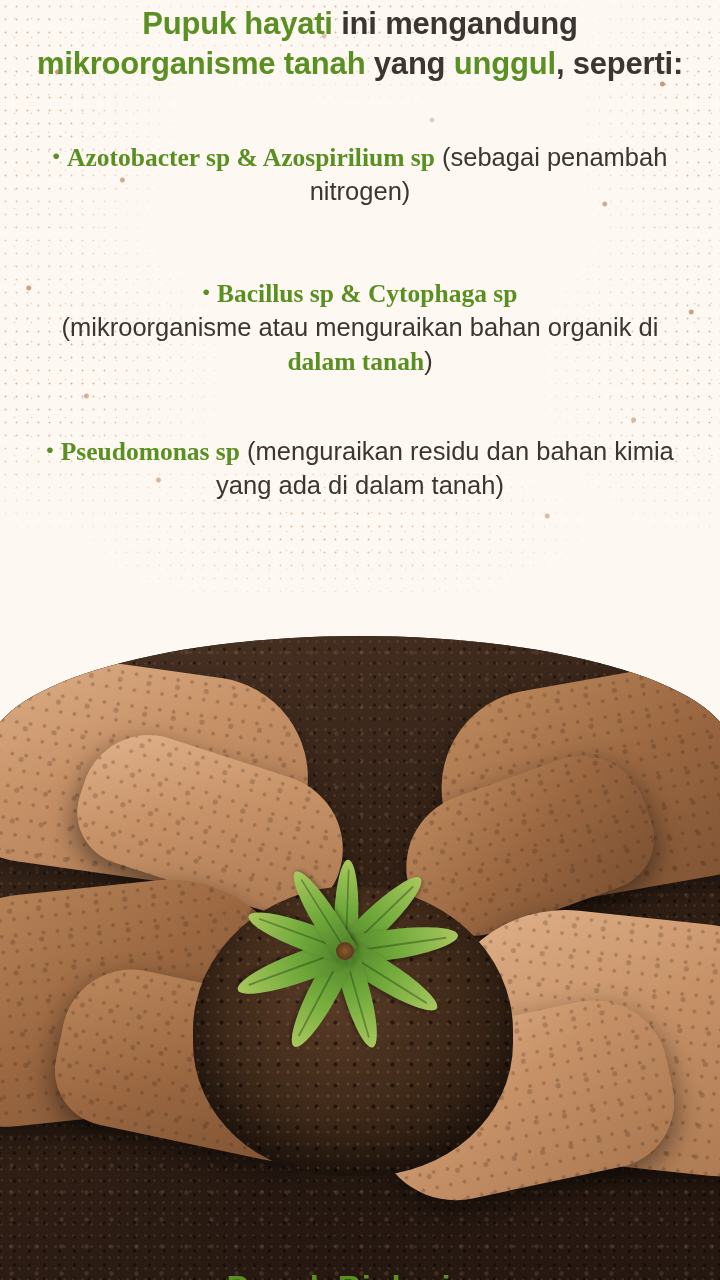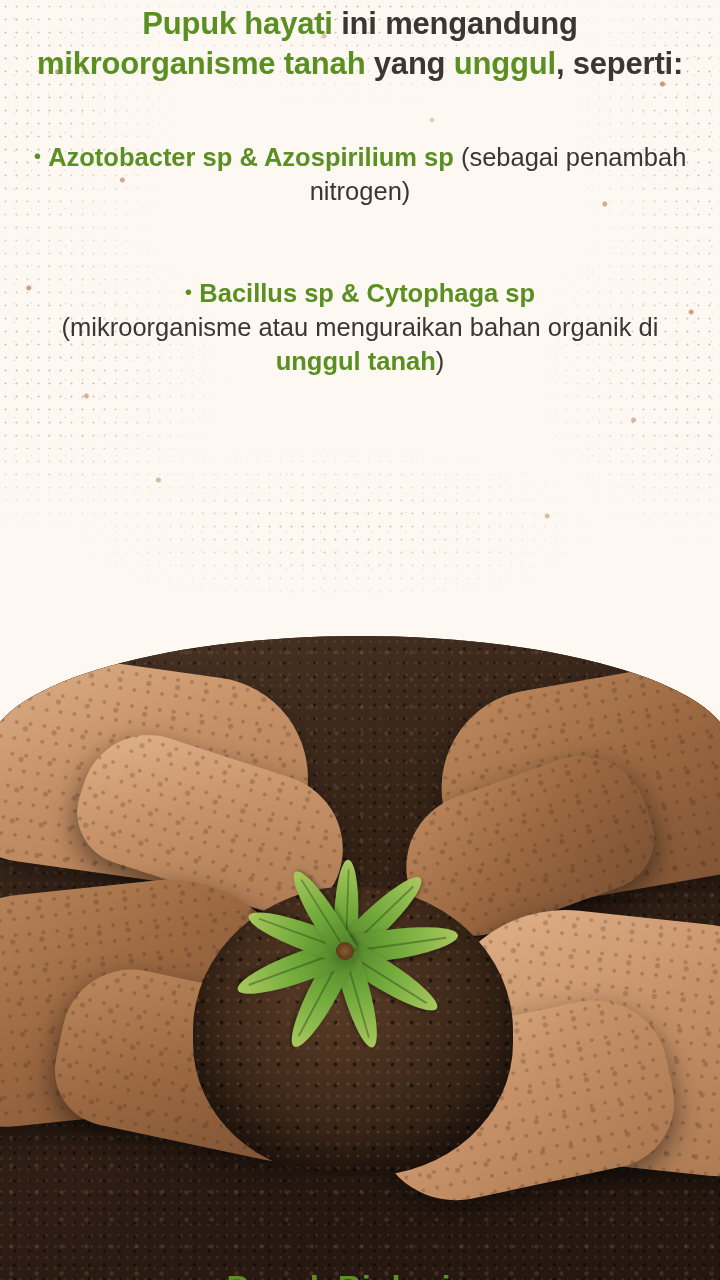--- a/index.html
+++ b/index.html
@@ -113,20 +113,21 @@
     color: #5a8f22;
     font-size: 21px;
     vertical-align: 3px;
   }
   .bullet .g {
     color: #5a8f22;
     font-weight: 700;
   }
   .bullet b {
     font-weight: 700;
+    font-family: Liberation Serif, serif;
   }
   .b1 { margin-top: 58px; }
   .b2 { margin-top: 68px; }
   .b3 { margin-top: 56px; }
 
   
   .photo-wrap {
     position: absolute;
     left: 0;
     top: 636px;
@@ -345,23 +346,27 @@
     <ul class="bullets">
 
       <li class="bullet b1">
         <span class="dot">•</span>
         <b class="g">Azotobacter sp &amp; Azospirilium sp</b><span> (sebagai penambah nitrogen)</span>
       </li>
 
       <li class="bullet b2">
         <span class="dot">•</span>
         <b class="g">Bacillus sp &amp; Cytophaga sp</b><br>
-        <span>(mikroorganisme atau menguraikan bahan organik d</span><span>i </span><b class="g">unggul tanah</b><span>)</span>
+        <span>(mikroorganisme atau menguraikan bahan organik d</span><span>i </span><b class="g">dalam tanah</b><span>)</span>
       </li>
 
+      <li class="bullet b3">
+        <span class="dot">•</span>
+        <b class="g">Pseudomonas sp</b><span> (menguraikan residu dan bahan kimia yang ada di dalam tanah)</span>
+      </li>
 
     </ul>
   </div>
 
   <div class="photo-wrap">
     <div class="photo-mask">
       <div class="soil"></div>
       <div class="soil-grain"></div>
 
       <div class="hand hand-l1"></div>

